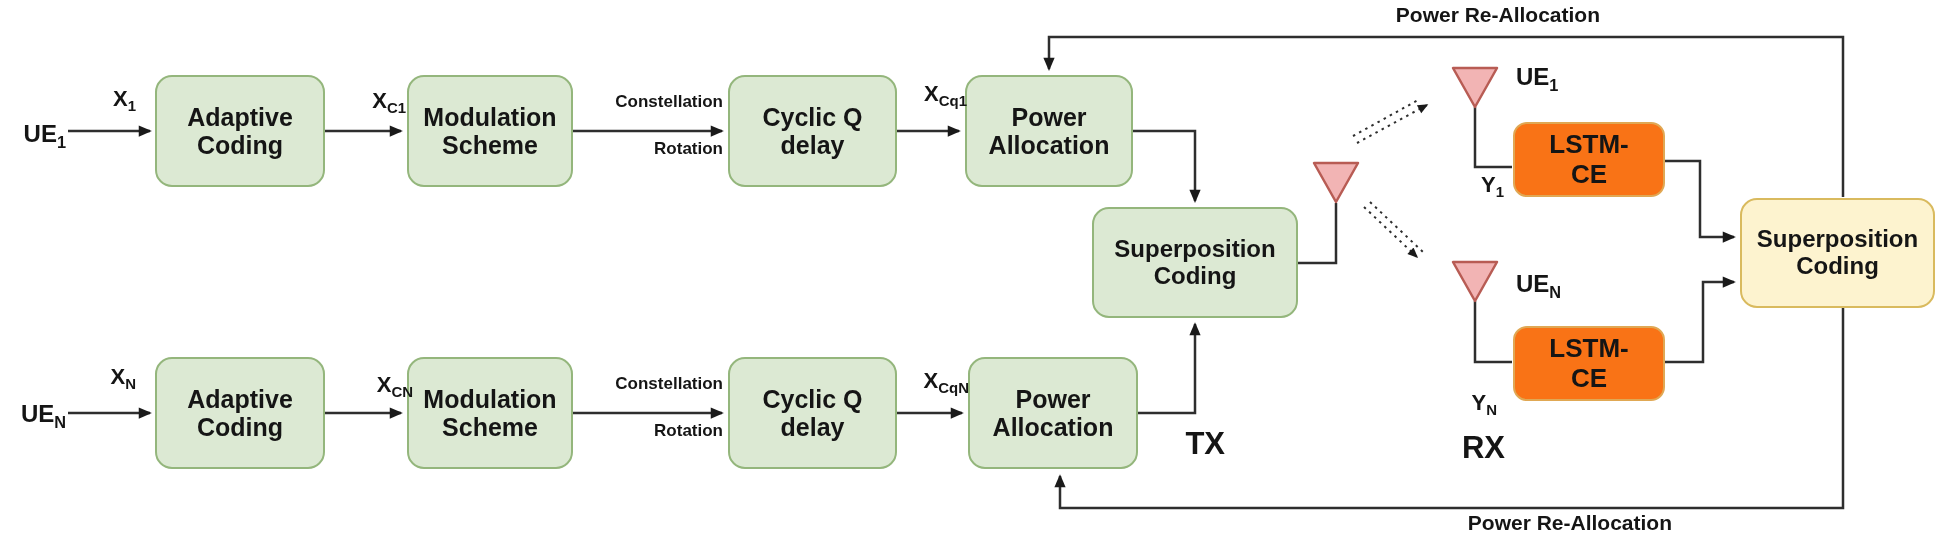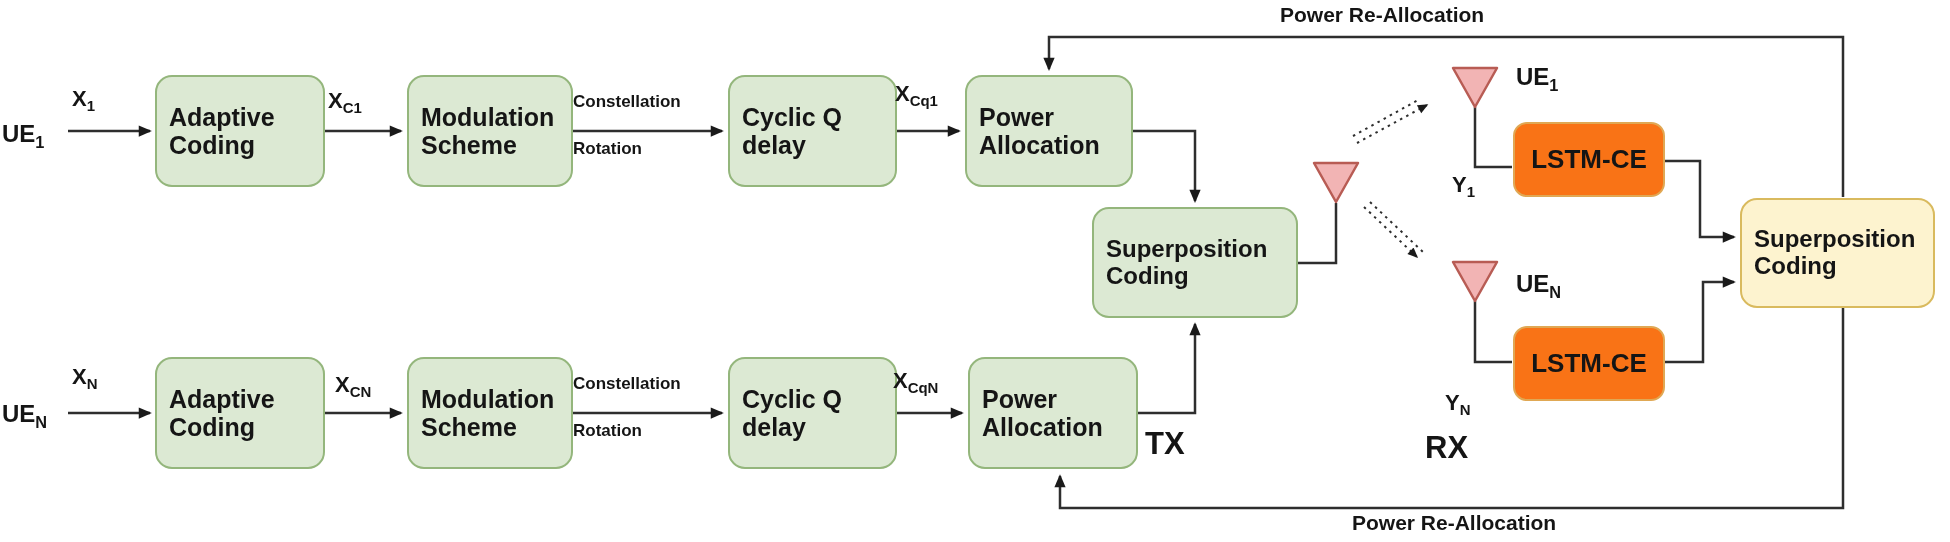--- a/index.html
+++ b/index.html
@@ -3,31 +3,31 @@
 <meta charset="utf-8">
 <style>
   html,body{margin:0;padding:0;background:#fff;}
   .canvas{
     position:relative;width:1950px;height:542px;background:#ffffff;
     font-family:"Liberation Sans",sans-serif;color:#1a1a1a;overflow:hidden;
   }
   svg.wires{position:absolute;left:0;top:0;z-index:1;}
   .box{
     position:absolute;z-index:2;box-sizing:border-box;
-    display:flex;align-items:center;justify-content:center;
+    display:flex;align-items:center;justify-content:center;text-align:center;
     font-weight:bold;font-size:25px;line-height:1.12;border-radius:17px;
-    padding:12px;color:#151515;
+    padding:18px;color:#151515;
   }
   .green{background:#dce9d3;border:2.5px solid #94b67c;}
   .yellow{background:#fdf3cf;border:2.5px solid #d9ba5e;}
   .peach{background:#f97316;border:2.5px solid #e0a854;border-radius:14px;}
   .sc-font{font-size:24px;}
   .lstm{font-size:26px;}
   .lbl{
-    position:absolute;z-index:2;font-weight:bold;text-align:left;
+    position:absolute;z-index:2;font-weight:bold;text-align:right;
     font-size:22px;white-space:nowrap;color:#151515;
   }
   .lbl sub{font-size:0.68em;font-weight:bold;}
   .small{font-size:17px;}
   .big{font-size:31px;}
   .realloc{font-size:21px;}
   .left{text-align:left;}
 </style>
 </head>
 <body>

